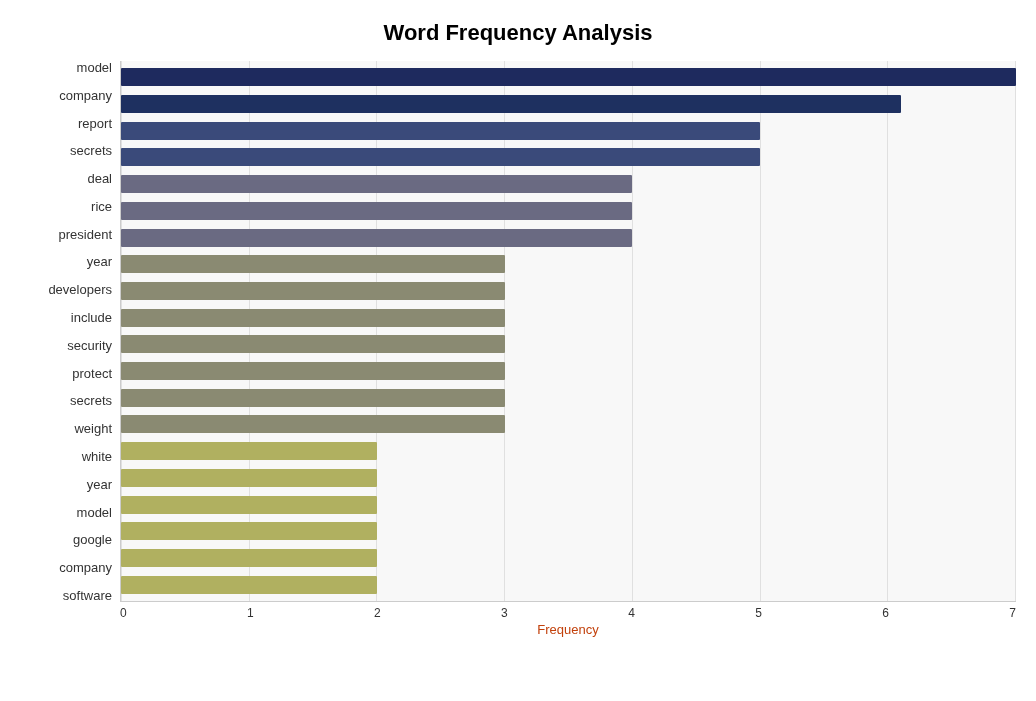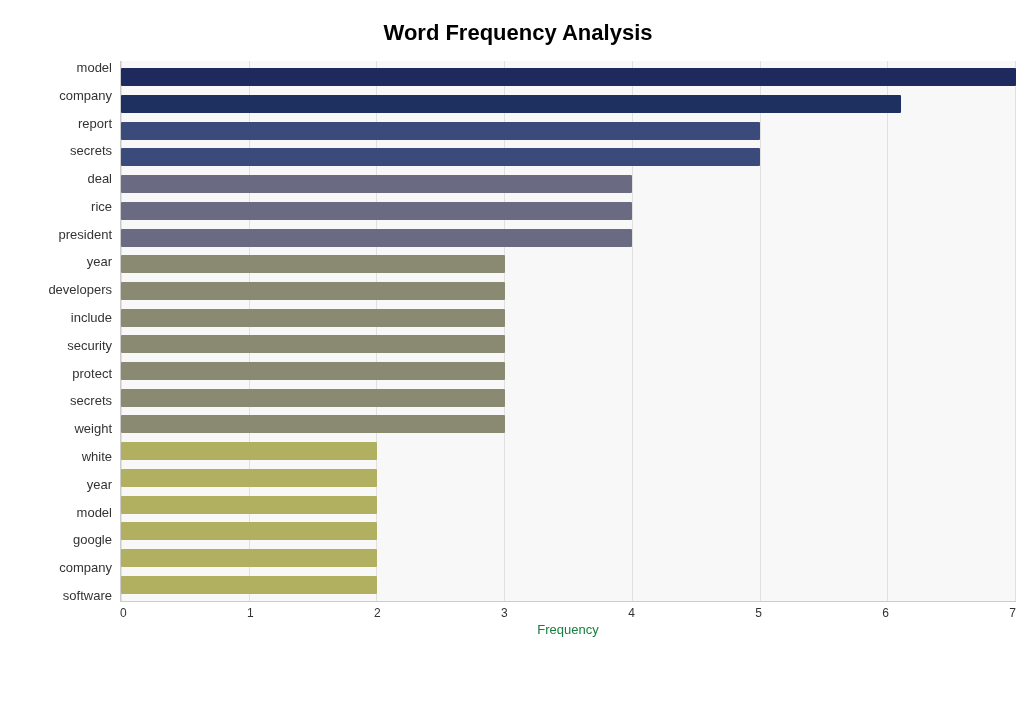--- a/index.html
+++ b/index.html
@@ -158,16 +158,16 @@
       <div style="display:flex; justify-content:space-between; padding-top:4px; padding-right:0;" id="x-axis-labels">
           <span style="font-size: 12px; color: rgb(51, 51, 51);">0</span>
           <span style="font-size: 12px; color: rgb(51, 51, 51);">1</span>
           <span style="font-size: 12px; color: rgb(51, 51, 51);">2</span>
           <span style="font-size: 12px; color: rgb(51, 51, 51);">3</span>
           <span style="font-size: 12px; color: rgb(51, 51, 51);">4</span>
           <span style="font-size: 12px; color: rgb(51, 51, 51);">5</span>
           <span style="font-size: 12px; color: rgb(51, 51, 51);">6</span>
           <span style="font-size: 12px; color: rgb(51, 51, 51);">7</span>
         </div>
-      <div style="text-align:center; font-size:13px; color:#15803d; margin-top:2px;">Frequency</div>
+      <div style="text-align:center; font-size:13px; color:#c2410c; margin-top:2px;">Frequency</div>
     </div>
   </div>
 </div>
 
 </body></html>

